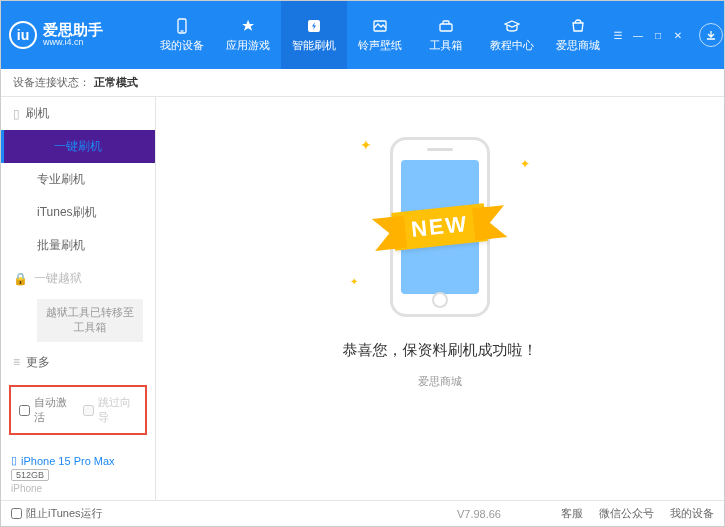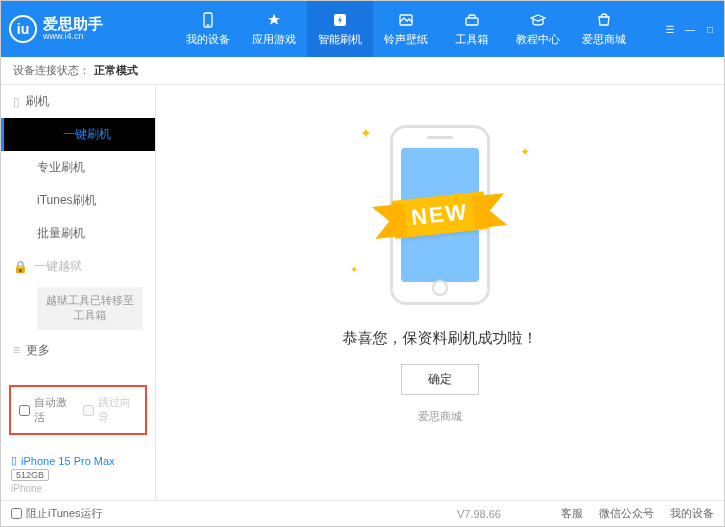--- a/index.html
+++ b/index.html
@@ -1,20 +1,20 @@
 <!DOCTYPE html>
 <html><head>
 <meta charset="utf-8">
 <style>
 * { margin: 0; padding: 0; box-sizing: border-box; font-family: "Microsoft YaHei", Arial, sans-serif; }
 body { width: 725px; height: 527px; background: #fff; overflow: hidden; font-size: 12px; }
 .app { width: 100%; height: 100%; display: flex; flex-direction: column; border: 1px solid #ccc; }
 
 
-.header { background: #1e88f5; color: #fff; height: 56px; display: flex; align-items: center; padding: 0 8px; gap: 26px; }
+.header { background: #1e88f5; color: #fff; height: 68px; display: flex; align-items: center; padding: 0 8px; }
 .logo-area { display: flex; align-items: center; gap: 6px; min-width: 140px; }
 .logo-badge { width: 28px; height: 28px; border: 2px solid #fff; border-radius: 50%; display: flex; align-items: center; justify-content: center; font-weight: bold; font-size: 14px; }
 .logo-text { display: flex; flex-direction: column; line-height: 1.1; }
 .logo-title { font-size: 15px; font-weight: bold; }
 .logo-sub { font-size: 9px; opacity: 0.9; }
 .nav { display: flex; flex: 1; height: 100%; }
 .nav-item { width: 66px; display: flex; flex-direction: column; align-items: center; justify-content: center; gap: 3px; cursor: pointer; font-size: 11px; }
 .nav-item.active { background: #1976e0; }
 .nav-icon { width: 18px; height: 18px; display: flex; align-items: center; justify-content: center; }
 .header-right { display: flex; align-items: center; gap: 10px; }
@@ -26,21 +26,21 @@
 .status-bar { height: 28px; border-bottom: 1px solid #e5e5e5; display: flex; align-items: center; padding: 0 12px; font-size: 11px; color: #666; }
 .status-val { color: #333; font-weight: bold; margin-left: 4px; }
 
 
 .body { flex: 1; display: flex; min-height: 0; }
 .sidebar { width: 155px; border-right: 1px solid #e5e5e5; display: flex; flex-direction: column; }
 .sb-scroll { flex: 1; overflow-y: auto; }
 .sb-group { padding: 8px 12px; color: #666; display: flex; align-items: center; gap: 6px; font-size: 12px; }
 .sb-group .gicon { color: #bbb; font-size: 12px; }
 .sb-item { padding: 8px 12px 8px 36px; color: #666; cursor: pointer; font-size: 12px; }
-.sb-item.active { color: #1e88f5; border-left: 3px solid #1e88f5; background: #000000; padding-left: 27px; text-align: center; }
+.sb-item.active { color: #1e88f5; border-left: 3px solid #1e88f5; background: #4c1d95; padding-left: 50px; }
 .sb-note { margin: 4px 12px 4px 36px; background: #f2f2f2; color: #999; font-size: 11px; padding: 6px; text-align: center; line-height: 1.4; }
 .sb-options { border: 2px solid #e74c3c; margin: 13px 8px; padding: 8px; display: flex; gap: 10px; font-size: 11px; color: #888; }
 .sb-check { display: flex; align-items: center; gap: 4px; }
 .sb-check input { width: 11px; height: 11px; }
 .sb-check.disabled { color: #ccc; }
 .sb-device { padding: 6px 10px; font-size: 11px; }
 .sb-dev-name { color: #1e88f5; display: flex; align-items: center; gap: 4px; }
 .sb-storage { display: inline-block; border: 1px solid #bbb; padding: 0 4px; font-size: 9px; color: #666; margin-top: 2px; border-radius: 2px; }
 .sb-dev-type { color: #bbb; font-size: 10px; margin-top: 2px; }
 
@@ -223,21 +223,20 @@
       <div class="illus">
         <span class="sparkle s1">✦</span>
         <span class="sparkle s2">✦</span>
         <span class="sparkle s3">✦</span>
         <div class="phone">
           <div class="phone-screen"></div>
         </div>
         <div class="ribbon">NEW</div>
       </div>
       <div class="msg">恭喜您，保资料刷机成功啦！</div>
-      <button class="ok-btn">确定</button>
       <div class="log-link">爱思商城</div>
     </div>
   </div>
 
   <div class="footer">
     <label class="left">
       <input type="checkbox" style="">
       <span>阻止iTunes运行</span>
     </label>
     <div class="spacer"></div>

